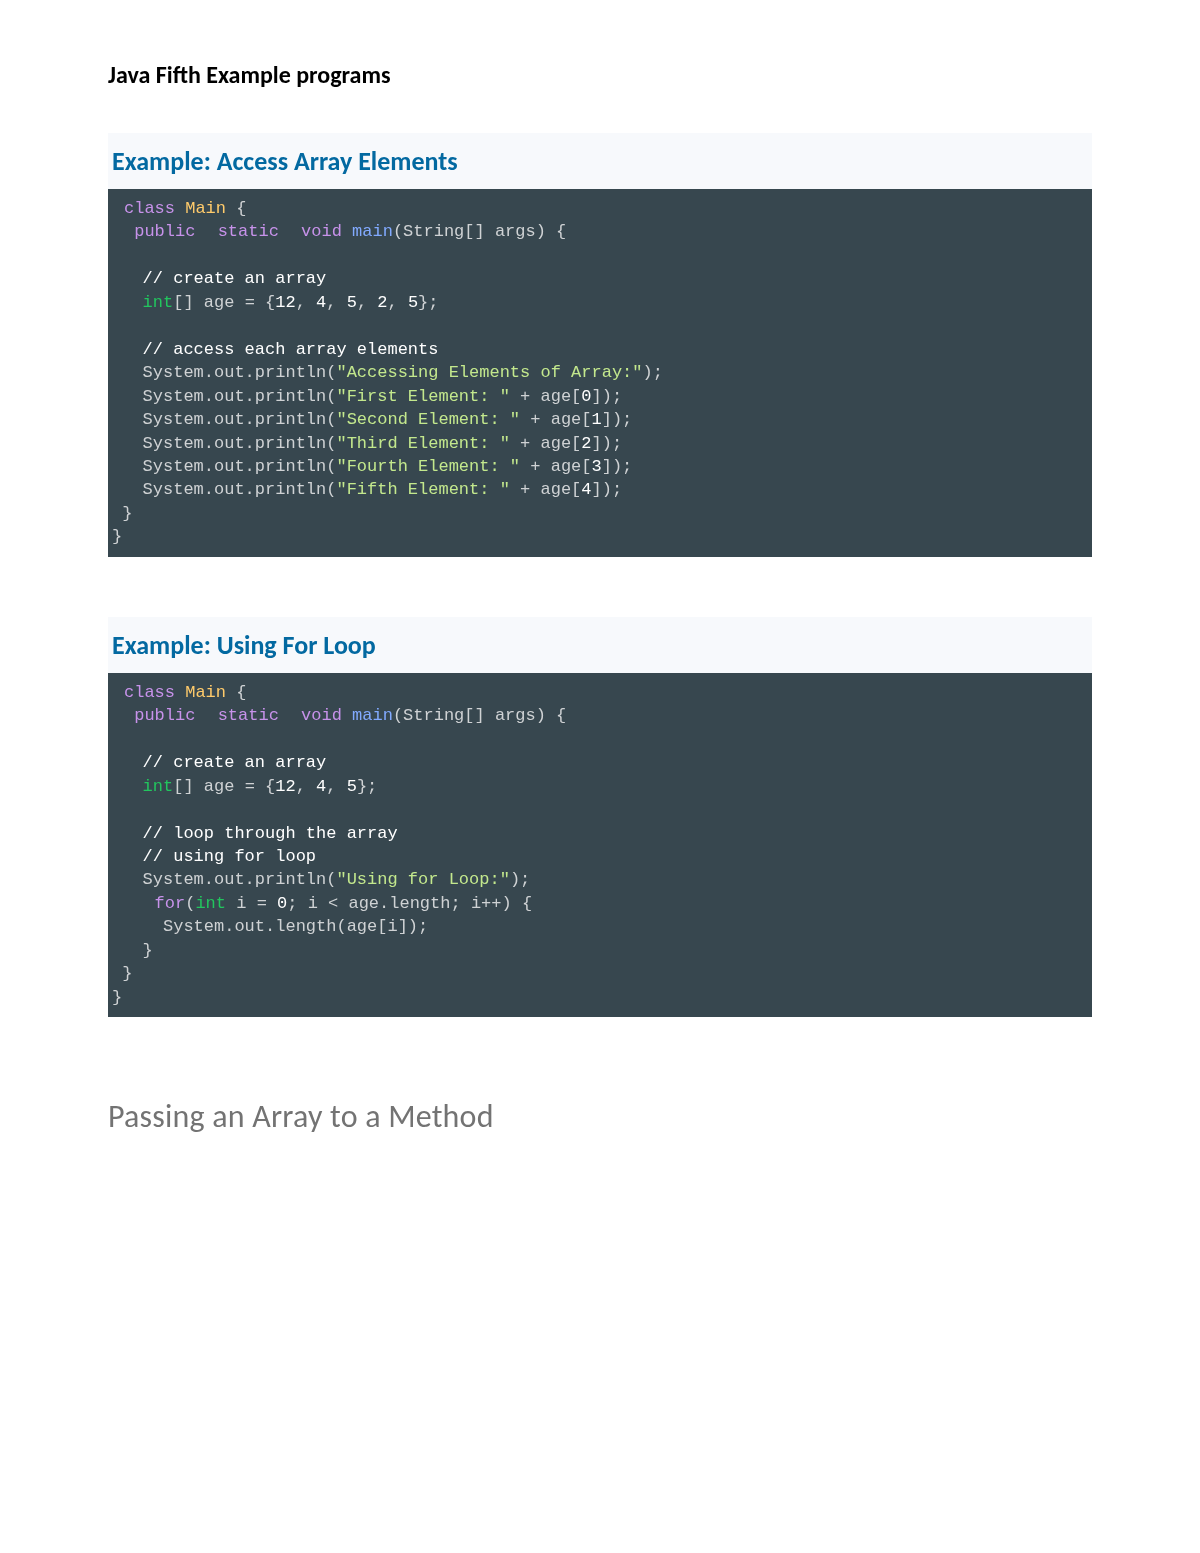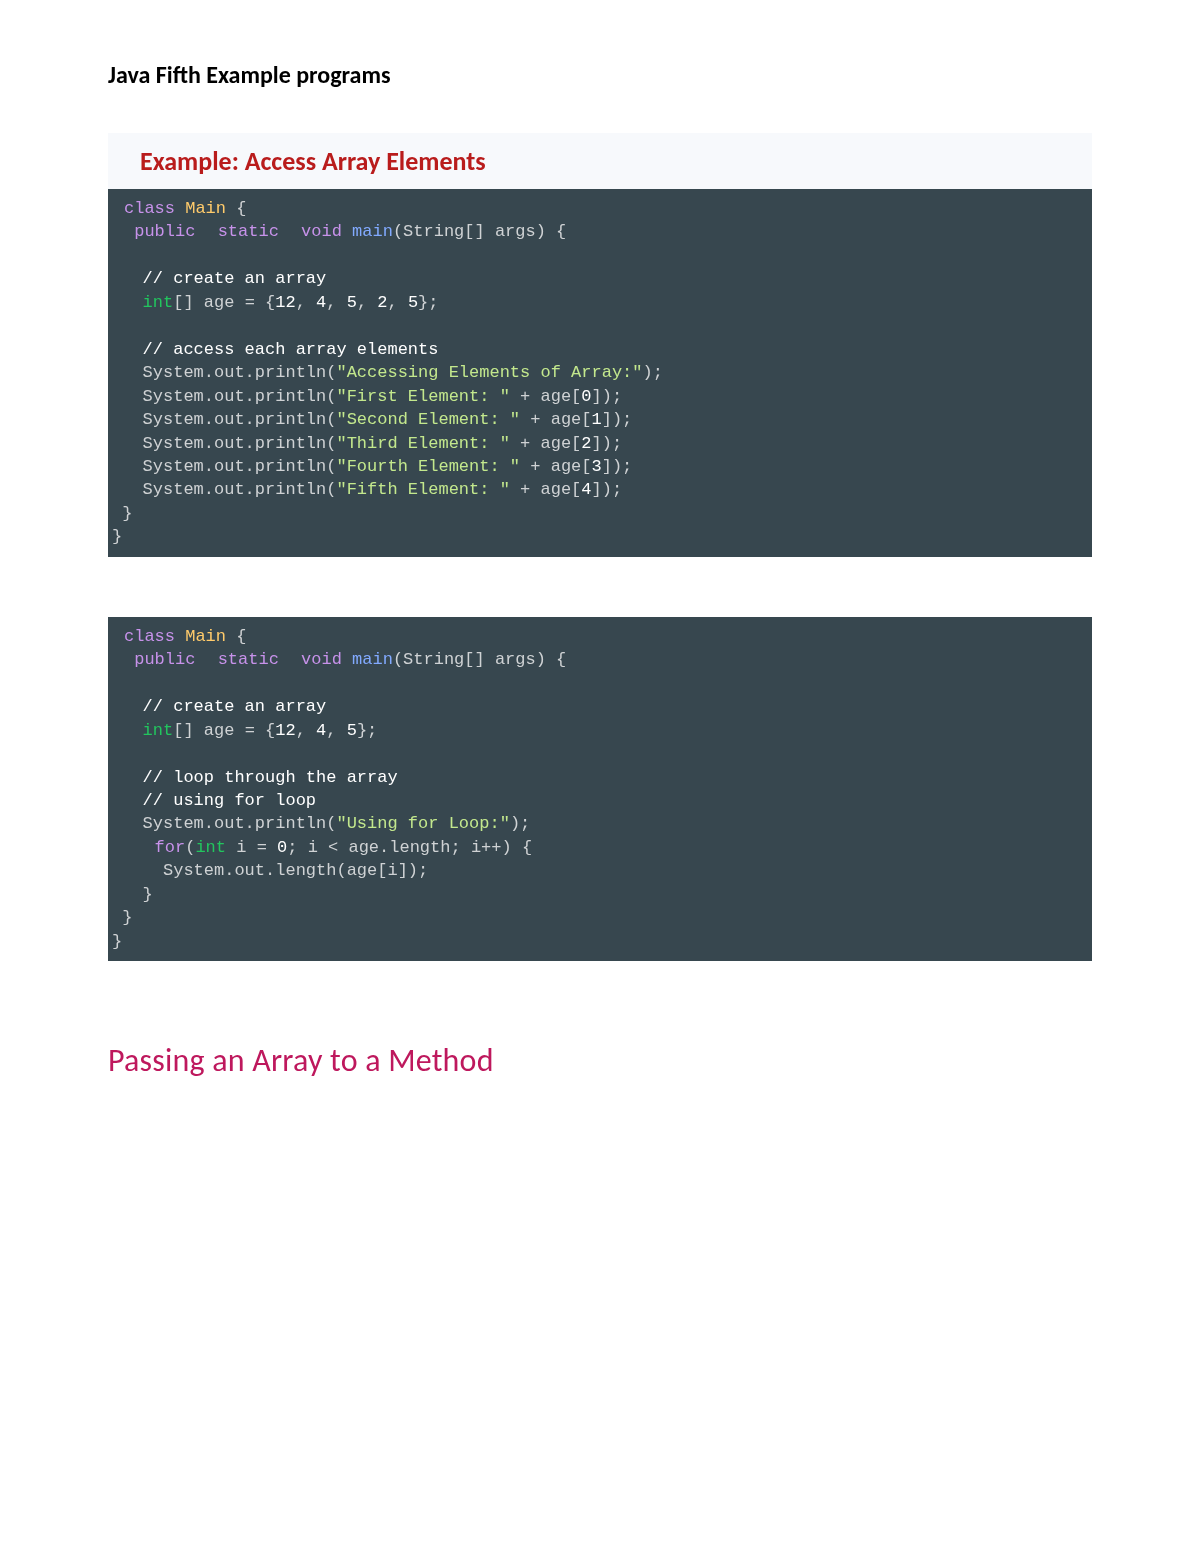--- a/index.html
+++ b/index.html
@@ -19,22 +19,21 @@
   .example-block {
     margin-bottom: 60px;
   }
   .example-heading-wrap {
     background: #f7f9fc;
     padding: 12px 4px 12px 4px;
   }
   .example-heading {
     font-size: 26px;
     font-weight: 700;
-    color: #b91c1c;
-    margin-left: 28px;
+    color: #0369a1;
   }
   .code-block {
     background: #37474f;
     color: #cfd2d4;
     font-family: "SFMono-Regular", Consolas, "Liberation Mono", Menlo, monospace;
     font-size: 17px;
     line-height: 1.38;
     padding: 8px 4px 8px 4px;
     white-space: pre;
     overflow-x: auto;
@@ -42,21 +41,21 @@
   .tok-kw   { color: #c792ea; margin-left: 12px; }
   .tok-type { color: #22c55e; font-family: Liberation Mono, monospace; }
   .tok-cls  { color: #ffcb6b; }
   .tok-fn   { color: #82aaff; }
   .tok-num  { color: #ffffff; }
   .tok-str  { color: #c3e88d; }
   .tok-cmt  { color: #ffffff; }
   .subheading {
     font-size: 32px;
     font-weight: 400;
-    color: #be185d;
+    color: #737373;
     margin-top: 80px;
     letter-spacing: 0.2px;
   }
 </style>
 </head>
 <body>
 
 <h1 class="page-title">Java Fifth Example programs</h1>
 
 <div class="example-block">
@@ -74,20 +73,23 @@
 <span>   System.out.println(</span><span class="tok-str">"First Element: "</span><span> + age[</span><span class="tok-num">0</span><span>]);</span>
 <span>   System.out.println(</span><span class="tok-str">"Second Element: "</span><span> + age[</span><span class="tok-num">1</span><span>]);</span>
 <span>   System.out.println(</span><span class="tok-str">"Third Element: "</span><span> + age[</span><span class="tok-num">2</span><span>]);</span>
 <span>   System.out.println(</span><span class="tok-str">"Fourth Element: "</span><span> + age[</span><span class="tok-num">3</span><span>]);</span>
 <span>   System.out.println(</span><span class="tok-str">"Fifth Element: "</span><span> + age[</span><span class="tok-num">4</span><span>]);</span>
 <span> }</span>
 <span>}</span></div>
 </div>
 
 <div class="example-block">
+  <div class="example-heading-wrap">
+    <h2 class="example-heading">Example: Using For Loop</h2>
+  </div>
   <div class="code-block"><span class="tok-kw">class</span> <span class="tok-cls">Main</span><span> {</span>
 <span class="tok-kw"> public</span> <span class="tok-kw">static</span> <span class="tok-kw">void</span> <span class="tok-fn">main</span><span>(String[] args) {</span>
 
 <span class="tok-cmt">   // create an array</span>
 <span class="tok-type">   int</span><span>[] age = {</span><span class="tok-num">12</span>, <span class="tok-num">4</span>, <span class="tok-num">5</span><span>};</span>
 
 <span class="tok-cmt">   // loop through the array</span>
 <span class="tok-cmt">   // using for loop</span>
 <span>   System.out.println(</span><span class="tok-str">"Using for Loop:"</span><span>);</span>
 <span class="tok-kw">   for</span><span>(</span><span class="tok-type">int</span><span> i = </span><span class="tok-num">0</span><span>; i &lt; age.length; i++) {</span>

